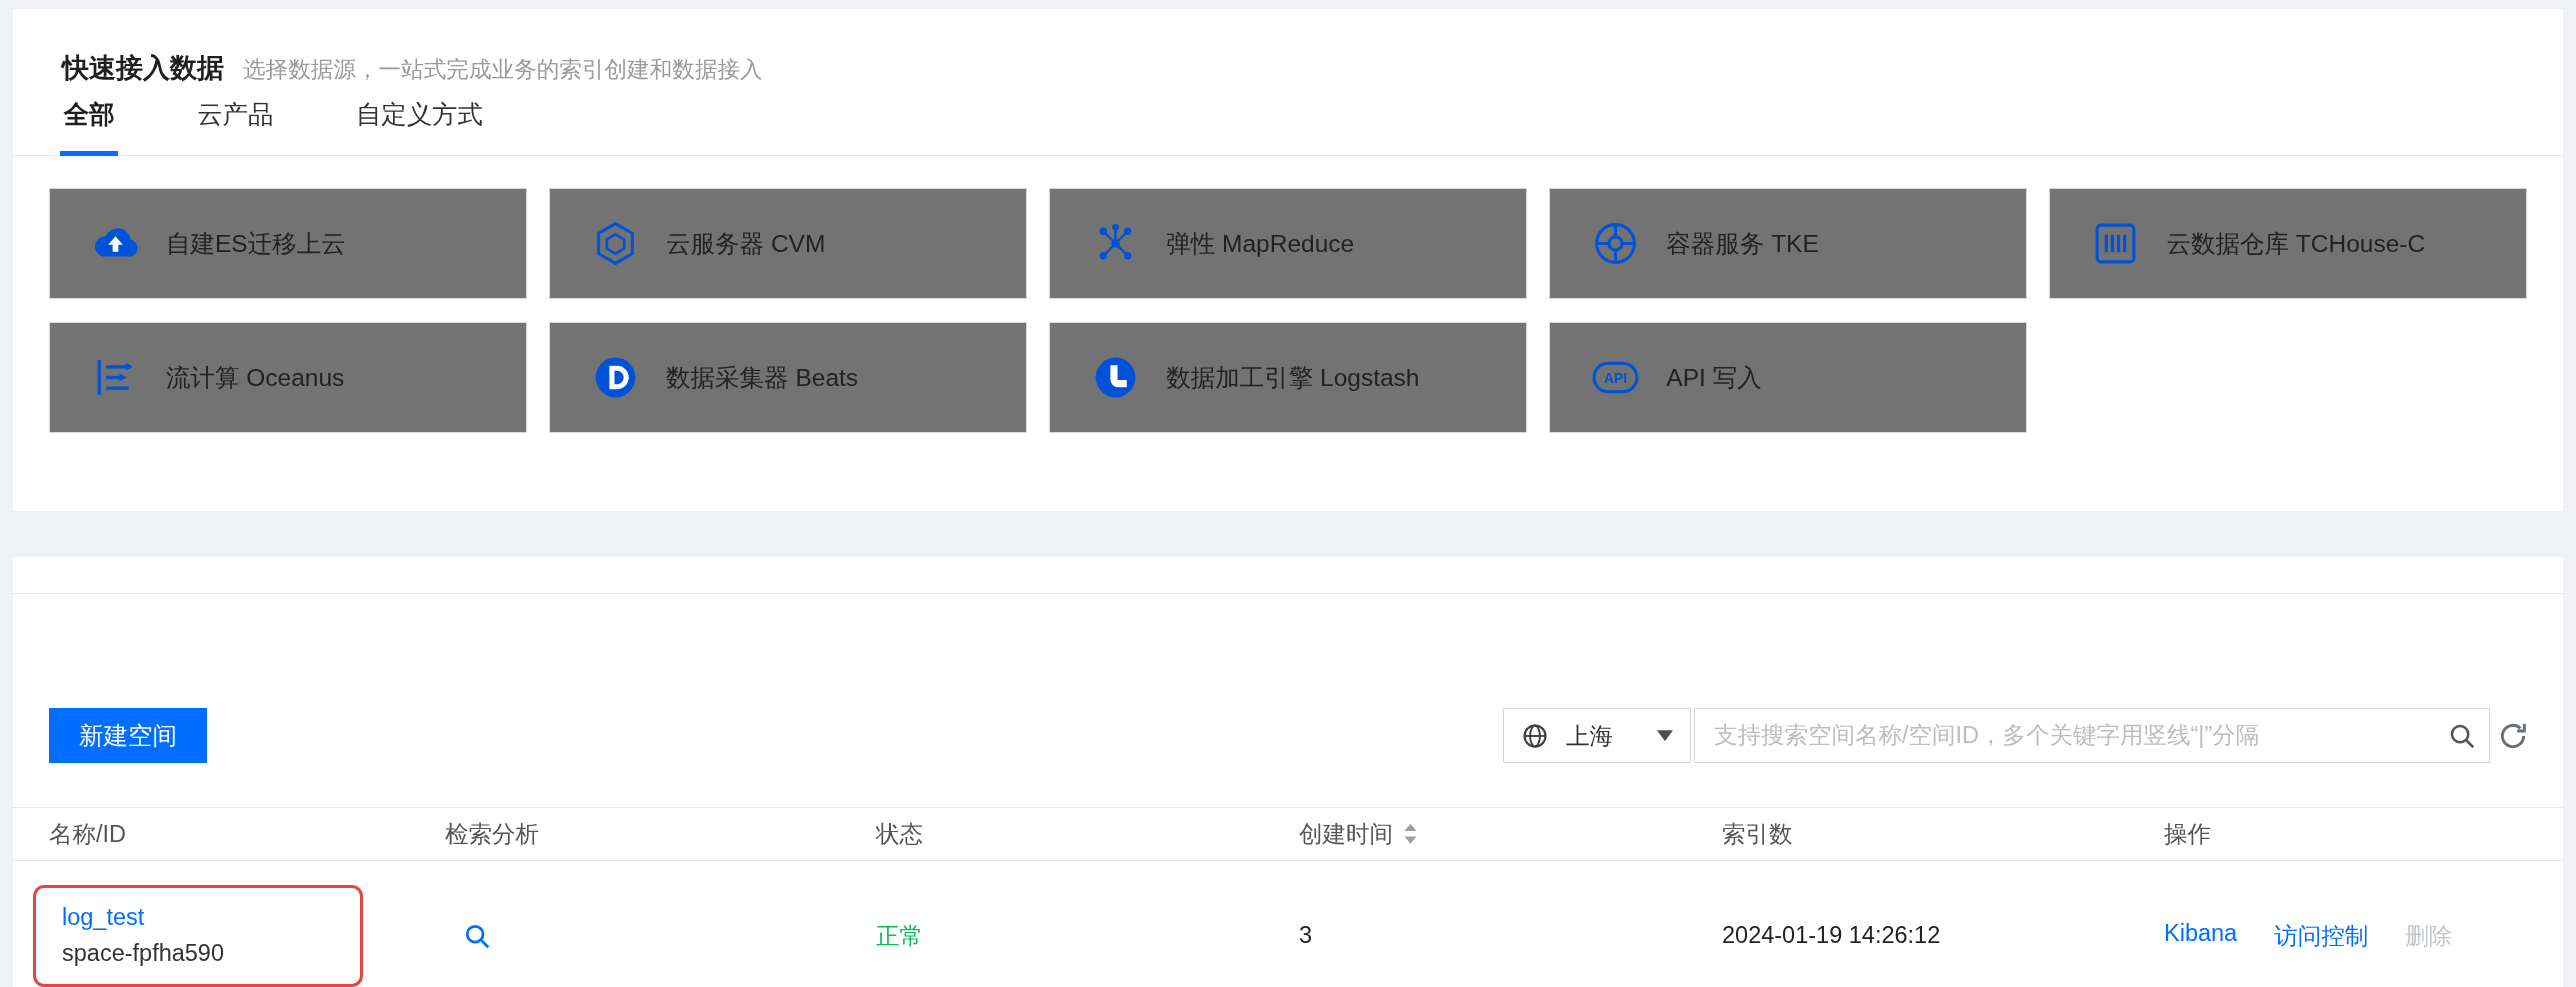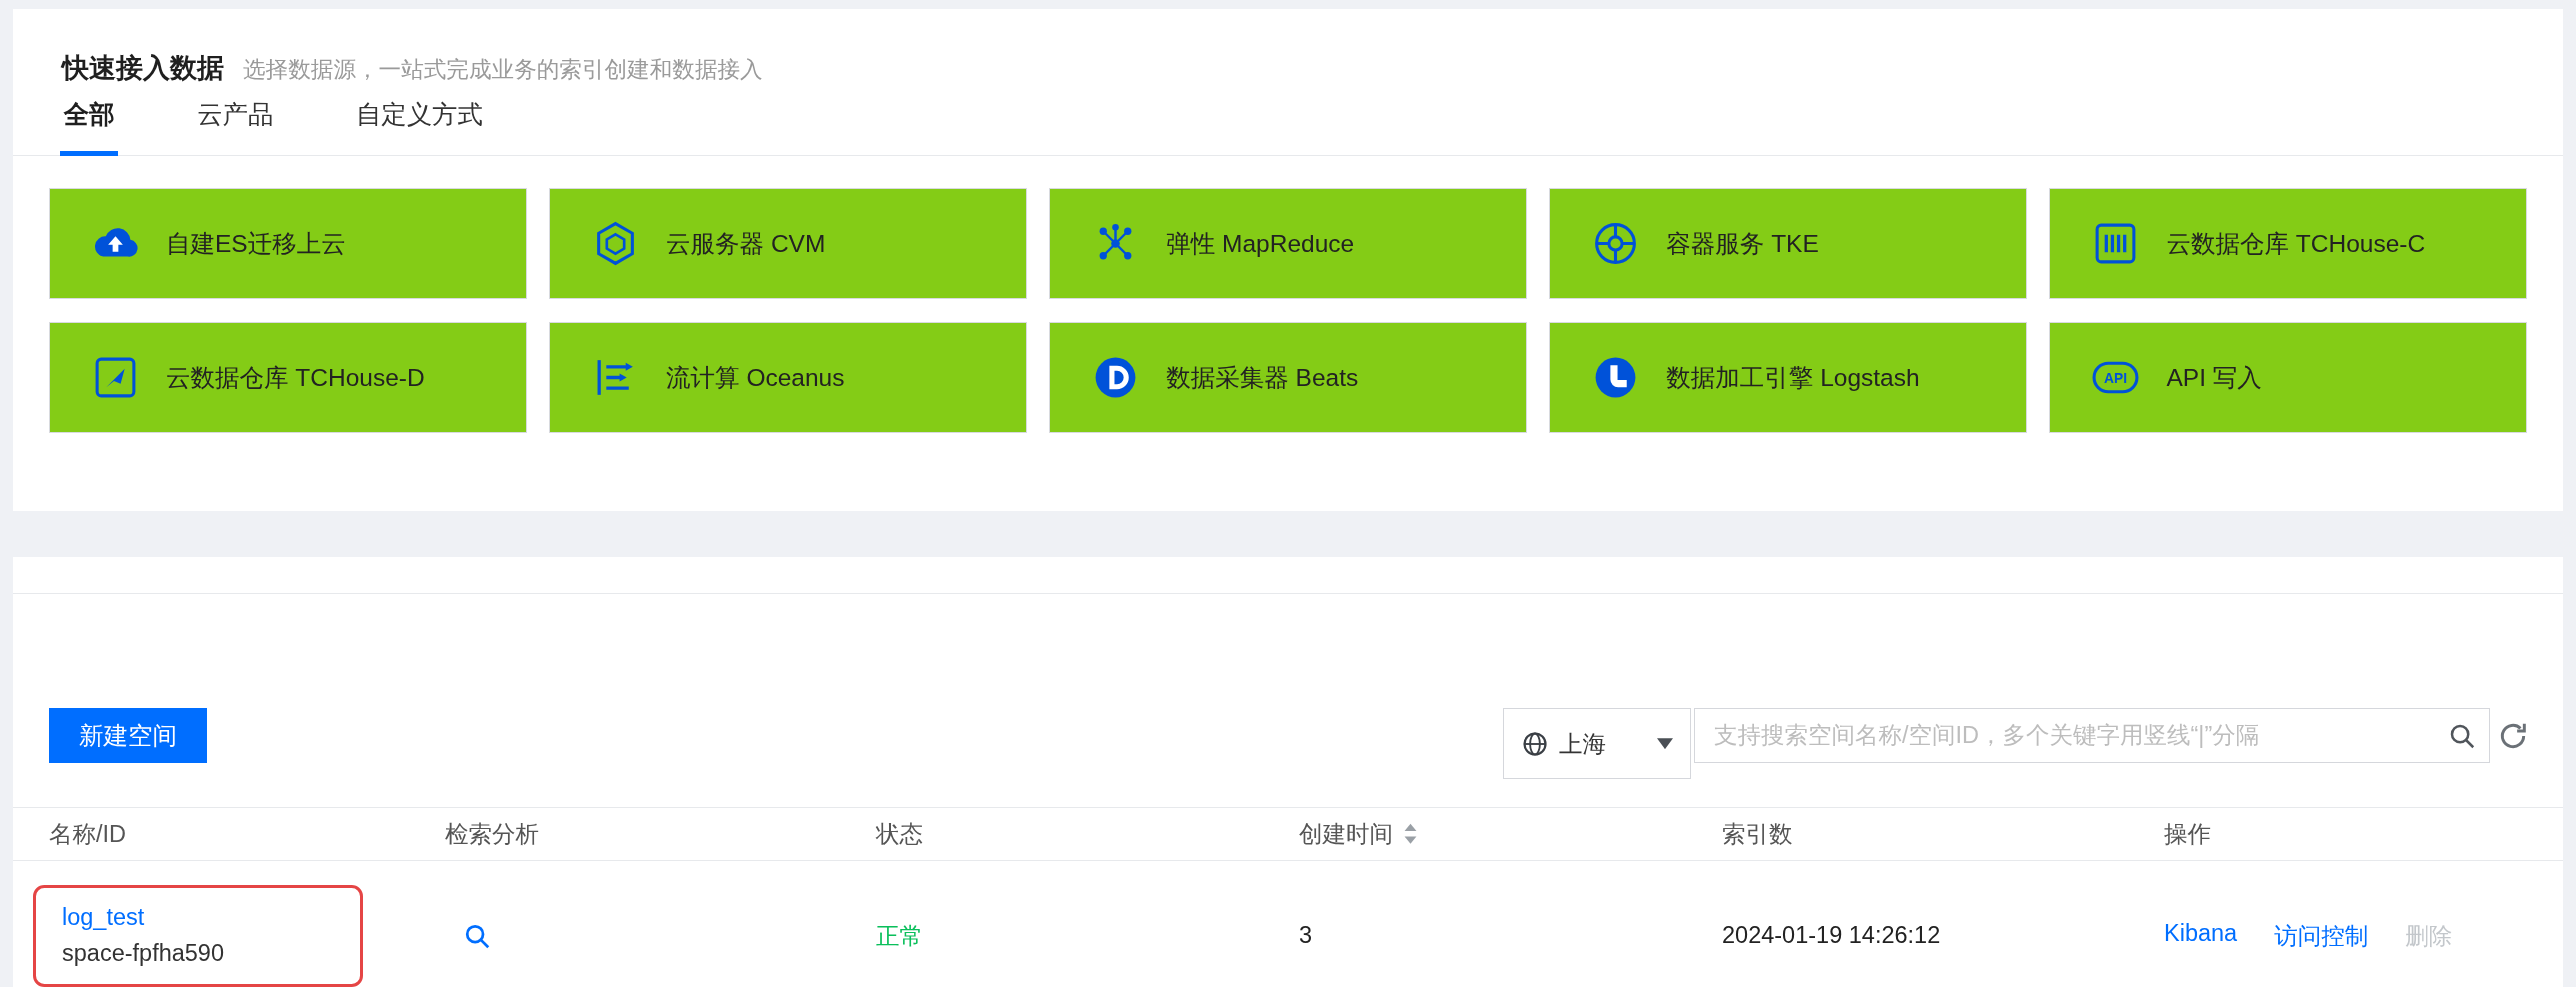--- a/index.html
+++ b/index.html
@@ -8,34 +8,34 @@
   
   .top-card{position:absolute;left:13px;right:13px;top:9.4px;height:502px;background:#fff;}
   .qa-head{display:flex;align-items:baseline;gap:19px;padding:41px 36px 0 49px;}
   .qa-title{font-size:27px;font-weight:bold;color:#1f1f1f;}
   .qa-subtitle{font-size:22.6px;color:#9a9a9a;}
   .tabs{display:flex;gap:75px;padding:0 47px;margin-top:12px;border-bottom:0.9px solid #e7e9ec;}
   .tab{font-size:25.4px;color:#333;padding:0 3.8px 22.6px;cursor:pointer;position:relative;white-space:nowrap;}
   .tab.active{font-weight:bold;color:#1f1f1f;}
   .tab.active::after{content:"";position:absolute;left:0;right:0;bottom:-0.9px;height:4.7px;background:#006eff;}
   .src-grid{display:grid;grid-template-columns:repeat(5,1fr);gap:22.6px;margin:32px 36px 0;}
-  .src-card{height:111px;border:0.9px solid #d8dadf;background:#84cc16;display:flex;align-items:center;gap:26px;padding-left:41px;box-sizing:border-box;cursor:pointer;}
+  .src-card{height:111px;border:0.9px solid #d8dadf;background:#737373;display:flex;align-items:center;gap:26px;padding-left:41px;box-sizing:border-box;cursor:pointer;}
   .src-label{font-size:24.5px;color:#222;}
   .src-icon{width:49px;height:49px;flex:0 0 49px;display:flex;align-items:center;justify-content:center;}
 
   
   .list-card{position:absolute;left:13px;right:13px;top:557px;bottom:-28px;background:#fff;}
   .sl-head{display:flex;align-items:baseline;gap:19px;padding:36px 36px 0 49px;}
   .sl-title{font-size:27px;font-weight:bold;color:#1f1f1f;}
   .sl-subtitle{font-size:22.6px;color:#9a9a9a;}
   .sl-divider{margin-top:36px;border-bottom:0.9px solid #e7e9ec;}
 
   .toolbar{position:absolute;left:36px;right:36px;top:151px;height:55px;}
   .btn-new{position:absolute;left:0;top:0;height:55px;padding:0 30px;background:#006eff;color:#fff;font-size:24.5px;border:none;cursor:pointer;display:flex;align-items:center;}
-  .region{position:absolute;right:836px;top:0;width:188px;height:71px;border:0.9px solid #d5d7dc;background:#fff;box-sizing:border-box;display:flex;align-items:center;gap:10px;padding:0 17px;cursor:pointer;}
+  .region{position:absolute;right:836px;top:0;width:188px;height:55px;border:0.9px solid #d5d7dc;background:#fff;box-sizing:border-box;display:flex;align-items:center;gap:17px;padding:0 17px;cursor:pointer;}
   .region-label{font-size:23.5px;color:#333;}
   .region-caret{margin-left:auto;display:flex;}
   .searchbox{position:absolute;right:37px;top:0;width:796px;height:55px;border:0.9px solid #d5d7dc;background:#fff;box-sizing:border-box;display:flex;align-items:center;}
   .searchbox input{flex:1;border:none;outline:none;font-size:23.5px;padding:0 15px 0 19px;color:#333;font-family:"Liberation Sans",sans-serif;background:transparent;}
   .searchbox input::placeholder{color:#bdbdbd;}
   .search-btn{display:flex;align-items:center;justify-content:center;width:55px;height:53px;cursor:pointer;}
   .refresh{position:absolute;right:-3.8px;top:10.3px;width:36px;height:36px;display:flex;align-items:center;justify-content:center;cursor:pointer;}
 
   .table-header{position:absolute;left:0;right:0;top:250px;height:54px;border-top:0.9px solid #e7e9ec;border-bottom:0.9px solid #e7e9ec;display:grid;grid-template-columns:396px 431px 423px 423px 442px 1fr;padding-left:36px;align-items:center;color:#555;font-size:23.5px;box-sizing:border-box;}
   .th{display:flex;align-items:center;gap:9.4px;}
@@ -121,29 +121,20 @@
       <div class="src-card">
         <span class="src-icon">
           <svg viewBox="0 0 48 48" width="49" height="49">
               <rect x="6" y="6" width="36" height="36" rx="4" fill="none" stroke="#0052d9" stroke-width="3"></rect>
               <path stroke="#0052d9" stroke-width="3.2" d="M15 15.5v17M21 15.5v17M27 15.5v17M33 15.5v17"></path>
             </svg>
         </span>
         <span class="src-label">云数据仓库 TCHouse-C</span>
       </div>
 
-      <div class="src-card">
-        <span class="src-icon">
-          <svg viewBox="0 0 48 48" width="49" height="49">
-              <rect x="6" y="6" width="36" height="36" rx="4" fill="none" stroke="#0052d9" stroke-width="3"></rect>
-              <path fill="#0052d9" d="M15 33.5L33 15.5l-4 14.5-6.5-2.5z"></path>
-            </svg>
-        </span>
-        <span class="src-label">云数据仓库 TCHouse-D</span>
-      </div>
 
       <div class="src-card">
         <span class="src-icon">
           <svg viewBox="0 0 48 48" width="49" height="49">
               <path stroke="#0052d9" stroke-width="3.2" fill="none" d="M8 7v34"></path>
               <path stroke="#0052d9" stroke-width="3.2" fill="none" d="M15 13.5h22M15 24h16M15 34.5h22"></path>
               <path fill="#0052d9" d="M34 9.5l7 4-7 4zM28 20l7 4-7 4z"></path>
             </svg>
         </span>
         <span class="src-label">流计算 Oceanus</span>

